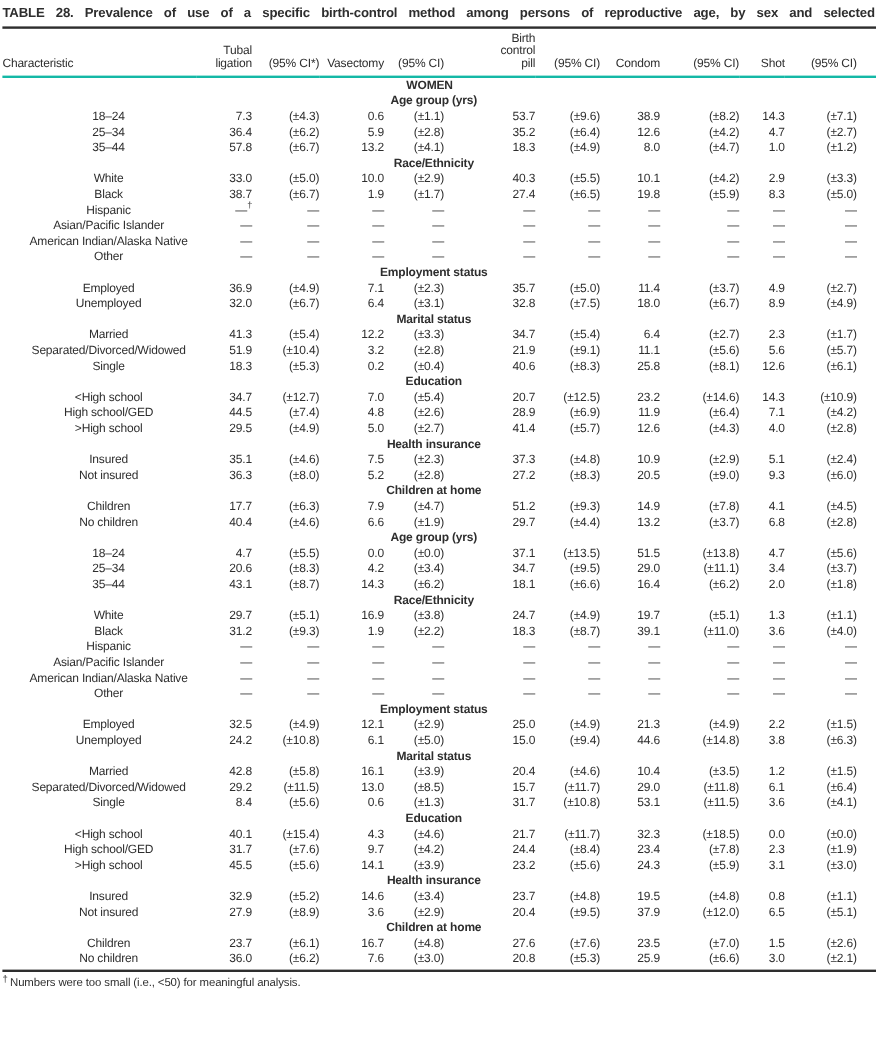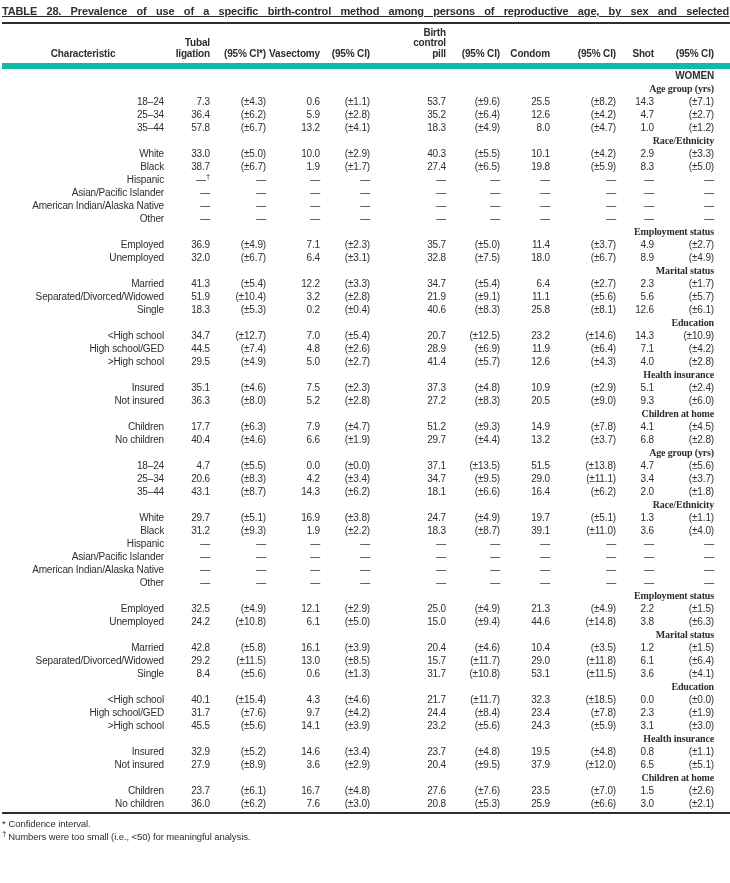--- a/index.html
+++ b/index.html
@@ -7,37 +7,37 @@
   body {
     width:730px; height:883px;
     font-family:"Liberation Sans","DejaVu Sans",sans-serif;
     color:#2e2e2e;
     overflow:hidden;
   }
   .page { width:730px; padding:5px 0 0 2px; }
 
   
   .title { font-size:11px; font-weight:bold; line-height:13.5px; letter-spacing:-0.15px; width:727px; }
-  .title .l1 { text-align:justify; text-align-last:justify; white-space:nowrap;text-decoration:underline; }
+  .title .l1 { text-align:justify; text-align-last:justify; white-space:nowrap; }
   .title-rule { width:728px; border-bottom:2px solid #2e2e2e; margin-top:3px; }
 
   
   table { width:728px; table-layout:fixed; border-collapse:collapse; font-size:10px; letter-spacing:-0.15px; }
   thead th {
-    font-weight:bold; text-align:right; vertical-align:bottom;
+    font-weight:normal; text-align:right; vertical-align:bottom;
     white-space:pre-line; line-height:10.5px;
     padding:4px 0 4px 0;
-    border-bottom:6px solid #14b8a6;
+    border-bottom:2px solid #14b8a6;
   }
-  thead th.char { text-align:center;margin-left:37px; }
+  thead th.char { text-align:left;margin-left:37px; }
   thead th:last-child, tbody td:last-child { padding-right:16px; }
   tbody td { height:13px; line-height:13px; text-align:right; white-space:nowrap; padding:0; font-weight:normal; }
-  tbody td.char { text-align:right; }
+  tbody td.char { text-align:center; }
   tr.group td { font-weight:bold; }
-  tr.subhead td { font-weight:bold; padding-left:7px;font-family:Liberation Serif, serif; }
+  tr.subhead td { font-weight:bold; padding-left:7px; }
   tr.datarow td.char { padding-left:15px; }
   tr.spaced td { padding-top:9px; height:22px; }
   sup { font-size:7.5px; line-height:0; }
 
   
   .footnotes { width:728px; border-top:2px solid #2e2e2e; margin-top:2px; padding:3px 0 0 0; font-size:9.5px; line-height:13px; letter-spacing:-0.1px; }
   .fn-marker { margin-right:3px; }
   .fn sup { margin-right:2px; font-size:8px; }
 </style>
 </head>
@@ -90,21 +90,21 @@
           <td class="char" colspan="11">Age group (yrs)</td>
         </tr>
         <tr class="datarow">
           <td class="char">18–24</td>
           <td>7.3</td>
           <td>(±4.3)</td>
           <td>0.6</td>
           <td>(±1.1)</td>
           <td>53.7</td>
           <td>(±9.6)</td>
-          <td>25.5</td>
+          <td>38.9</td>
           <td>(±8.2)</td>
           <td>14.3</td>
           <td>(±7.1)</td>
         </tr>
         <tr class="datarow">
           <td class="char">25–34</td>
           <td>36.4</td>
           <td>(±6.2)</td>
           <td>5.9</td>
           <td>(±2.8)</td>
@@ -671,17 +671,16 @@
           <td>(±5.3)</td>
           <td>25.9</td>
           <td>(±6.6)</td>
           <td>3.0</td>
           <td>(±2.1)</td>
         </tr>
       </tbody>
   </table>
 
   <div class="footnotes">
-    <div class="fn"><span class="fn-marker">*</span><span>Confidence interval.</span></div>
     <div class="fn"><sup>†</sup><span>Numbers were too small (i.e., &lt;50) for meaningful analysis.</span></div>
   </div>
 
 </div>
 
 </body></html>

